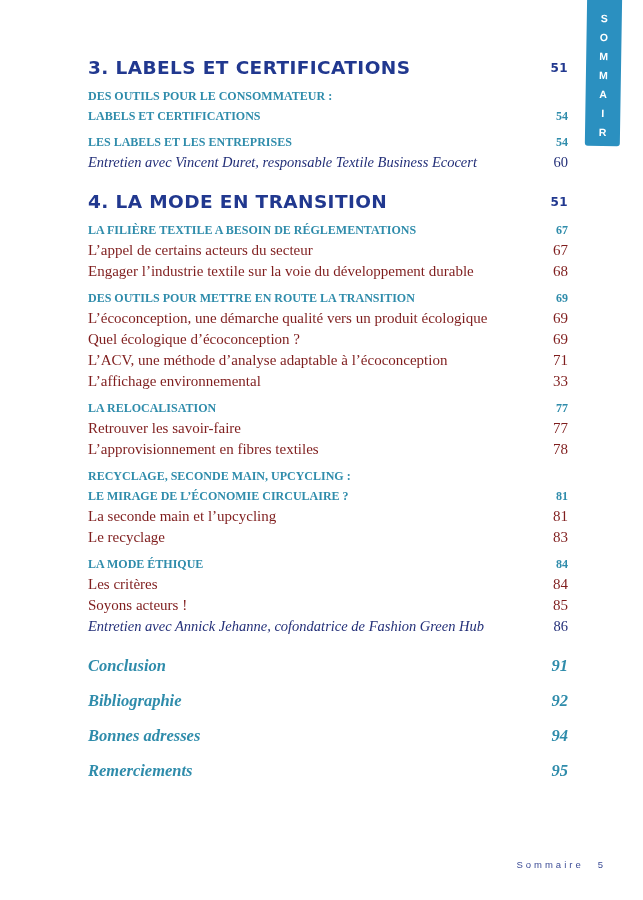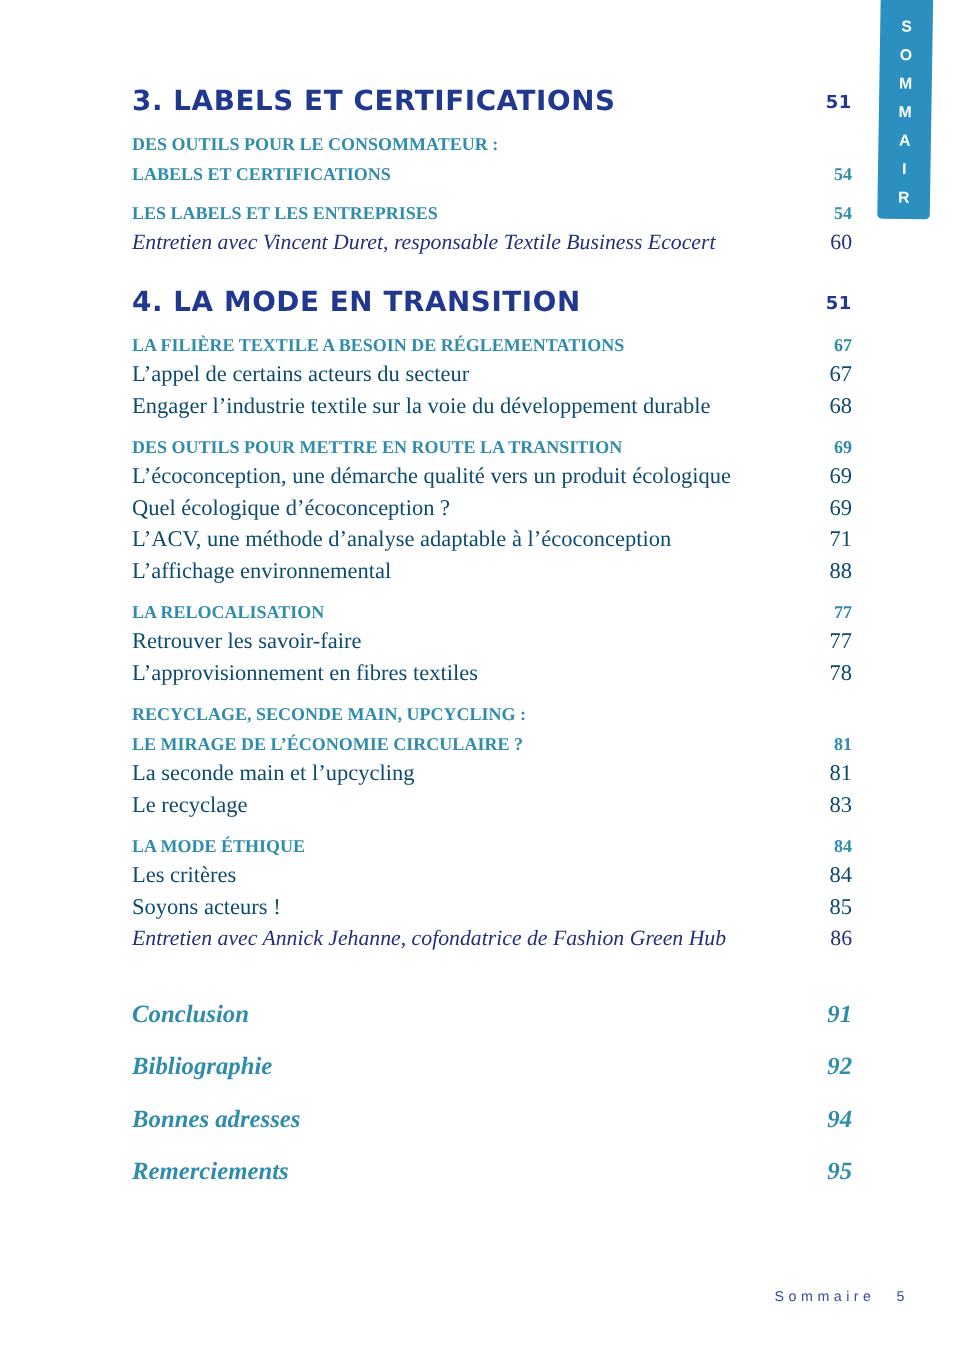--- a/index.html
+++ b/index.html
@@ -62,41 +62,41 @@
     font-weight: bold;
     font-size: 12px;
     line-height: 20px;
     color: #2f8cab;
     margin-top: 6px;
   }
 
   .e-item {
     font-size: 15px;
     line-height: 21px;
-    color: #0c4a6e;
+    color: #7f1d1d;
     margin-top: 0;
   }
 
   .e-interview {
     font-size: 14.5px;
     line-height: 21px;
     color: #232f78;
     margin-top: 0;
   }
   .e-interview .lines { font-style: italic; }
 
   .e-backmatter {
     font-weight: bold;
     font-style: italic;
     font-size: 16.5px;
     line-height: 21px;
     color: #2f8cab;
     margin-top: 14px;
   }
-  .e-interview + .e-backmatter { margin-top: 28px; }
+  .e-interview + .e-backmatter { margin-top: 18px; }
   .entry:first-child { margin-top: 0; }
 
   
   .footer {
     position: absolute;
     right: 40px; bottom: 30px;
     font-family: "Liberation Sans", sans-serif;
     font-size: 9.5px;
     color: #3c4c96;
     display: flex;
@@ -195,21 +195,21 @@
     <span class="lines">
         <div class="line">L’ACV, une méthode d’analyse adaptable à l’écoconception</div>
       </span>
     <span class="pg">71</span>
   </div>
 
   <div class="entry e-item">
     <span class="lines">
         <div class="line">L’affichage environnemental</div>
       </span>
-    <span class="pg">88</span>
+    <span class="pg">33</span>
   </div>
 
   <div class="entry e-section">
     <span class="lines">
         <div class="line">LA RELOCALISATION</div>
       </span>
     <span class="pg">77</span>
   </div>
 
   <div class="entry e-item">

